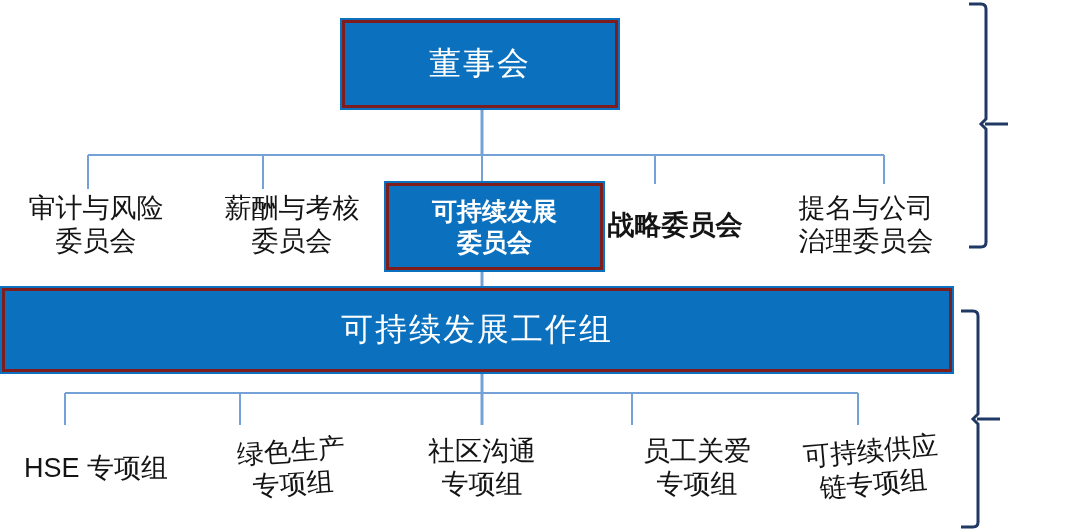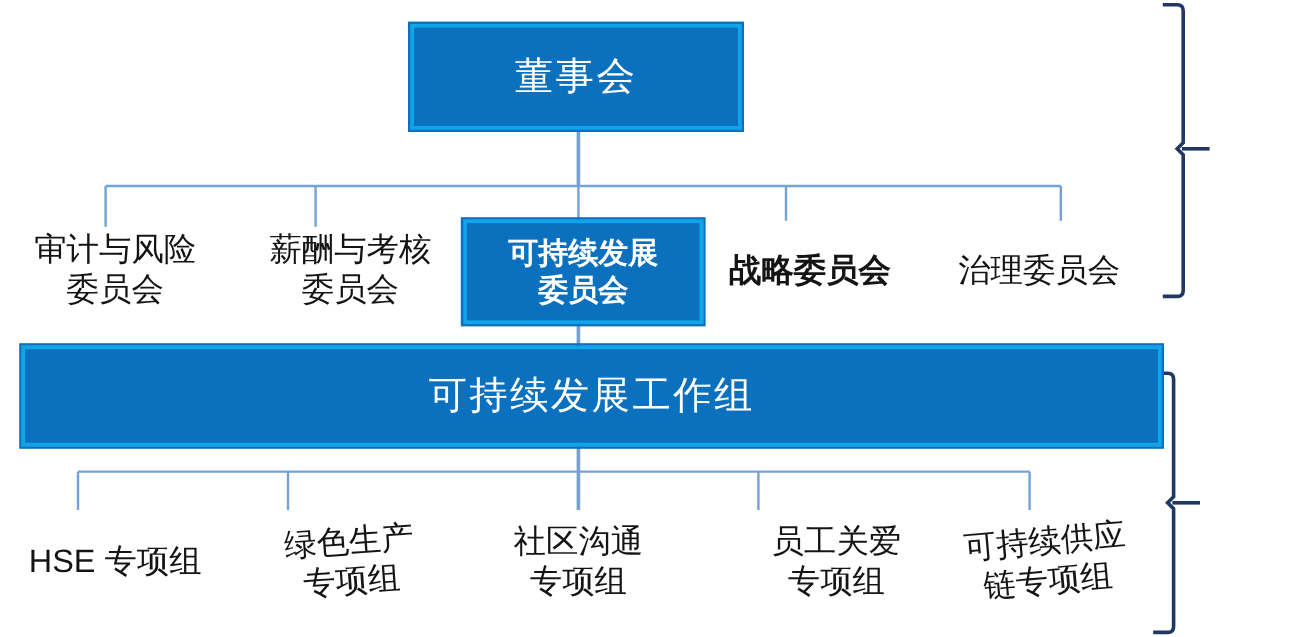--- a/index.html
+++ b/index.html
@@ -16,31 +16,31 @@
     background:#ffffff;
     overflow:hidden;
   }
   #wires{position:absolute;left:0;top:0;width:1085px;height:531px;}
   .conn{stroke:var(--connector-blue);stroke-width:2;fill:none;}
   .conn-thick{stroke:var(--connector-blue);stroke-width:3;fill:none;}
   .brace{stroke:var(--brace-navy);stroke-width:3;fill:none;}
   .bluebox{
     position:absolute;
     background:var(--box-blue);
-    border:3px solid #0ea5e9;
+    border:3px solid #7f1d1d;
     outline:2px solid var(--box-blue);
     color:#ffffff;
     display:flex;flex-direction:column;
     align-items:center;justify-content:center;
     text-align:center;
     box-sizing:border-box;
   }
   .board-box{left:342px;top:20px;width:276px;height:88px;font-size:32px;letter-spacing:2px;}
-  .sd-box{left:386px;top:183px;width:200px;height:87px;font-size:25px;line-height:31px;font-weight:bold;}
-  .bar-box{left:18px;top:288px;width:950px;height:84px;font-size:32px;letter-spacing:2px;align-items:center;}
+  .sd-box{left:386px;top:183px;width:217px;height:87px;font-size:25px;line-height:31px;font-weight:bold;}
+  .bar-box{left:2px;top:288px;width:950px;height:84px;font-size:32px;letter-spacing:2px;align-items:center;}
   .label{
     position:absolute;
     color:var(--label-text);
     font-size:27px;line-height:33px;
     display:flex;flex-direction:column;
     align-items:center;justify-content:center;
     text-align:center;
     width:190px;height:70px;
   }
   .label span{display:block;}
@@ -92,20 +92,21 @@
     <span>委员会</span>
   </div>
   <div class="bluebox sd-box">
     <span>可持续发展</span>
     <span>委员会</span>
   </div>
   <div class="label row2" style="left:580px;font-weight:bold;">
     <span>战略委员会</span>
   </div>
   <div class="label row2" style="left:771px;">
+    <span>提名与公司</span>
     <span>治理委员会</span>
   </div>
 
   <div class="bluebox bar-box">
     <span>可持续发展工作组</span>
   </div>
 
   <div class="label row4" style="left:1px;">
     <span>HSE 专项组</span>
   </div>

